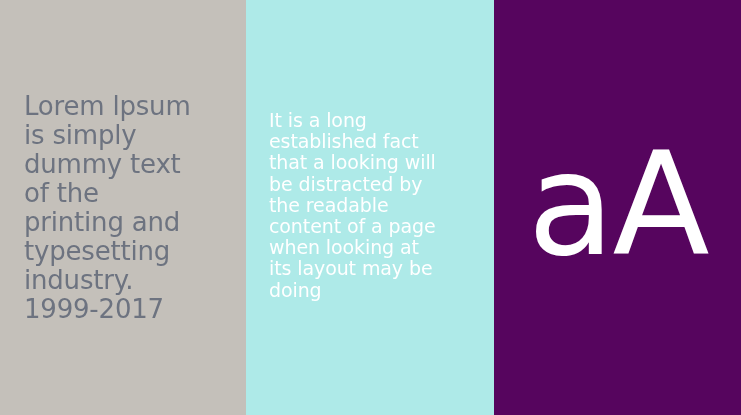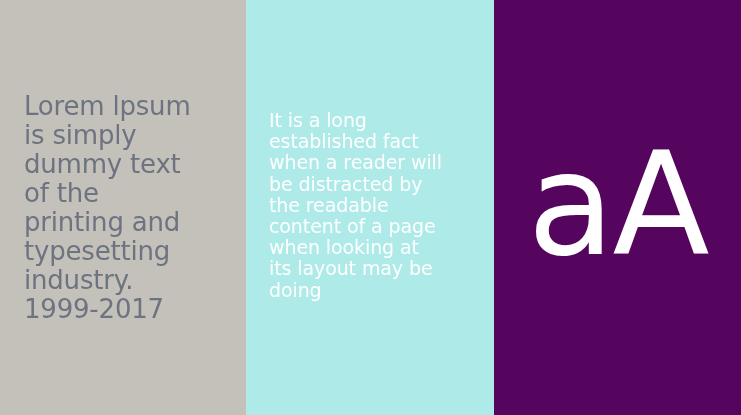--- a/index.html
+++ b/index.html
@@ -113,21 +113,21 @@
 
   <section class="panel panel-right" style="background: rgb(86, 5, 94);">
     <div class="glyph-pair">
       <span class="glyph">a</span>
       <span class="glyph">A</span>
     </div>
   </section>
 
   <p class="mid-text">It is a long
 established fact
-when a reader will
+that a looking will
 be distracted by
 the readable
 content of a page
 when looking at
 its layout may be
 doing</p>
 
 </div>
 
 </body></html>

